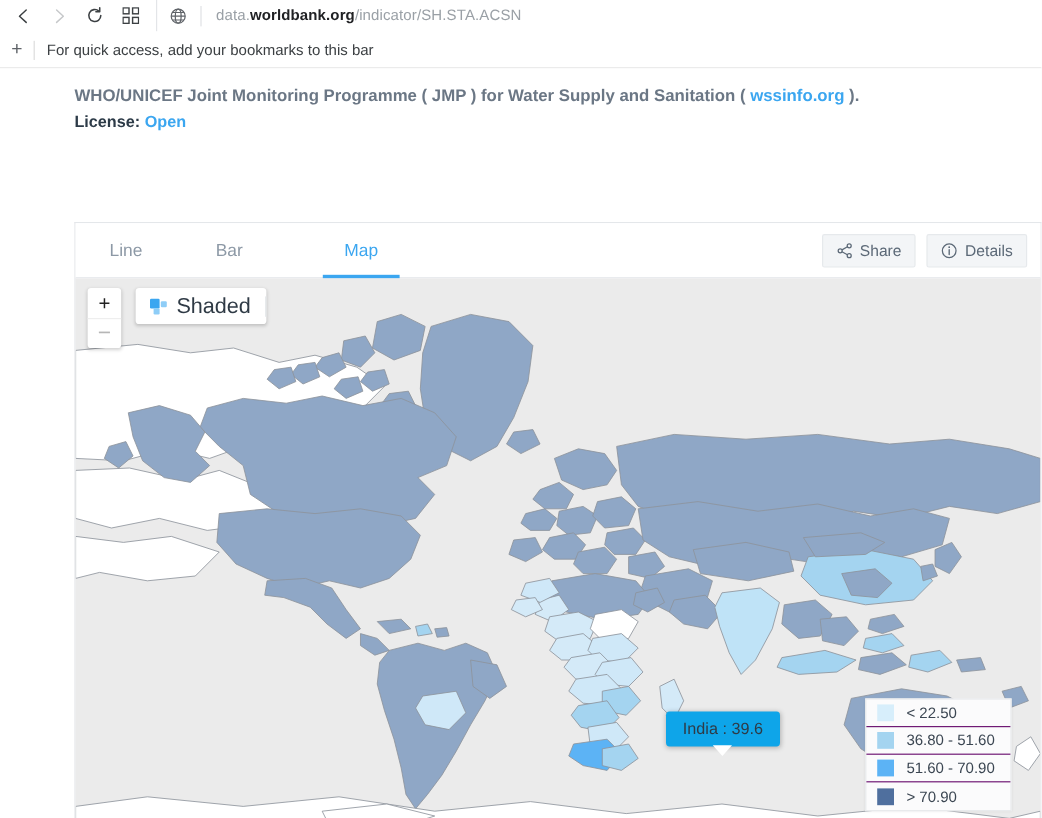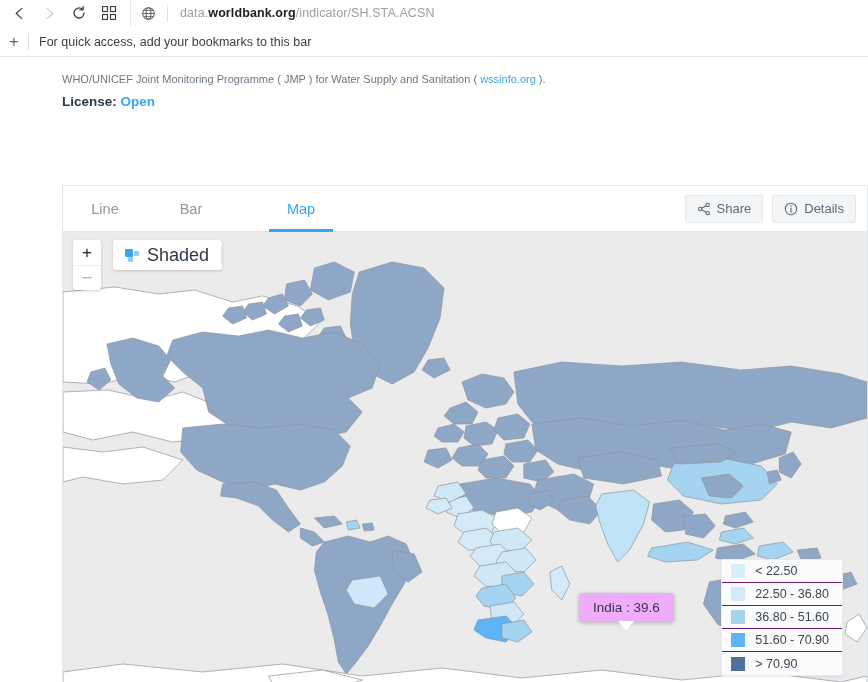--- a/index.html
+++ b/index.html
@@ -73,23 +73,24 @@
   .page {
     width: 868px;
     height: 620px;
     background: #ffffff;
     position: relative;
   }
   .source-block {
     padding: 12px 0 0 62px;
   }
   .source-line {
-    font-size: 11px;
+    font-size: 14px;
     color: #6b7785;
     line-height: 20px;
+    font-weight: bold;
   }
   .source-line a { color: #3ba6f0; text-decoration: none; }
   .license-line {
     font-size: 13.5px;
     color: #2d3b48;
     font-weight: bold;
     line-height: 21px;
     margin-top: 2px;
   }
   .license-line .lic-val { color: #3ba6f0; font-weight: bold; }
@@ -199,22 +200,22 @@
   .sq-icon i:nth-child(2) { width: 5px; height: 5px; left: 9px; top: 2px; background: #8ecdf7; }
   .sq-icon i:nth-child(3) { width: 5px; height: 5px; left: 3px; top: 8px; background: #8ecdf7; }
   .dot-icon {
     width: 13px; height: 13px; border-radius: 50%;
     background: #b9c0c7;
     border: 1px solid #aab2ba;
   }
 
   .tooltip {
     position: absolute;
-    left: 516px; top: 361px;
-    background: #f0abfc;
+    left: 492px; top: 361px;
+    background: #0ea5e9;
     border-radius: 3px;
     box-shadow: 0 1px 4px rgba(0,0,0,0.25);
     padding: 7px 14px;
     font-size: 13.5px;
     color: #2f3a45;
     white-space: nowrap;
     z-index: 7;
   }
   .tooltip::after {
     content: "";
@@ -481,24 +482,20 @@
         <span>:</span>
         <span>39.6</span>
       </div>
 
       <div class="legend">
         <div class="legend-row">
           <span class="legend-sw" style="background:#d7eefb"></span>
           <span>&lt; 22.50</span>
         </div>
         <div class="legend-row">
-          <span class="legend-sw" style="background:#d4eaf8"></span>
-          <span>22.50 - 36.80</span>
-        </div>
-        <div class="legend-row">
           <span class="legend-sw" style="background:#a4d4f0"></span>
           <span>36.80 - 51.60</span>
         </div>
         <div class="legend-row">
           <span class="legend-sw" style="background:#5cb3f5"></span>
           <span>51.60 - 70.90</span>
         </div>
         <div class="legend-row">
           <span class="legend-sw" style="background:#4f6f9e"></span>
           <span>&gt; 70.90</span>

